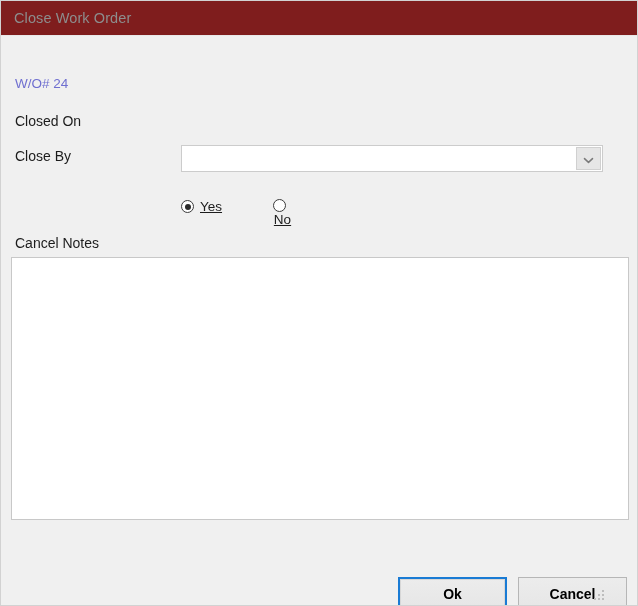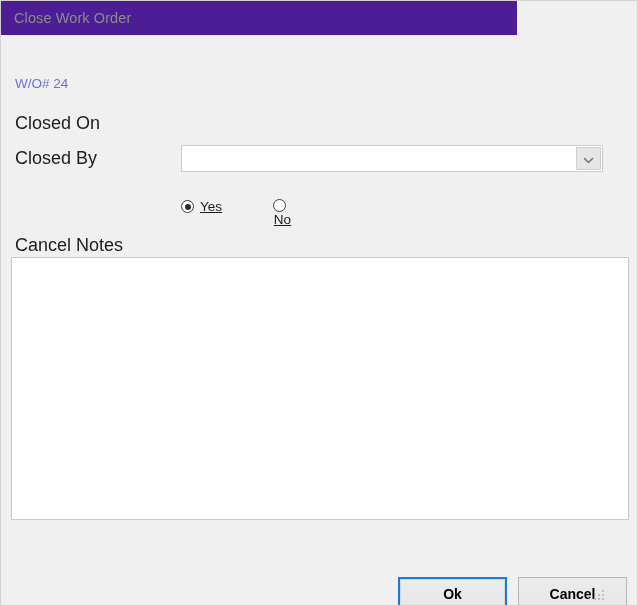--- a/index.html
+++ b/index.html
@@ -21,23 +21,23 @@
     border: 1px solid #d2d2d2;
     background: #f0f0f0;
     overflow: hidden;
   }
 
   
   .titlebar {
     position: absolute;
     left: 0;
     top: 0;
-    width: 516px;
+    width: 636px;
     height: 35px;
-    background: #4c1d95;
+    background: #7f1d1d;
     border-bottom: 1px solid #e8e8e8;
     box-sizing: border-box;
   }
   .titlebar-text {
     position: absolute;
     left: 13px;
     top: 9px;
     font-size: 14.5px;
     color: #8d8d8d;
     letter-spacing: 0.1px;
@@ -59,21 +59,21 @@
     position: absolute;
     left: 14px;
     top: 39px;
     font-size: 13.5px;
     color: #6f6fd0;
     white-space: nowrap;
   }
 
   .field-label {
     position: absolute;
-    font-size: 18px;
+    font-size: 14px;
     color: #1c1c1c;
     white-space: nowrap;
   }
   .label-closed-on { left: 14px; top: 76px; }
   .label-closed-by { left: 14px; top: 111px; }
   .label-complete  { left: 14px; top: 162px; }
   .label-notes     { left: 14px; top: 198px; }
 
   
   .datepicker {
@@ -273,21 +273,21 @@
   <div class="titlebar">
     <div class="titlebar-text">Close Work Order</div>
   </div>
 
   <div class="body-area">
 
     <div class="wo-number">W/O# 24</div>
 
     <div class="field-label label-closed-on">Closed On</div>
 
-    <div class="field-label label-closed-by">Closed By</div>
+    <div class="field-label label-closed-by">Close By</div>
     <div class="combobox">
       <div class="combo-value"></div>
       <div class="combo-button">
         <span class="chev">
           <svg width="11" height="11" viewBox="0 0 11 11">
               <path d="M1.5 3.6 L5.5 7.4 L9.5 3.6" fill="none" stroke="#7a7a7a" stroke-width="1.5" stroke-linecap="round" stroke-linejoin="round"></path>
             </svg>
         </span>
       </div>
     </div>

